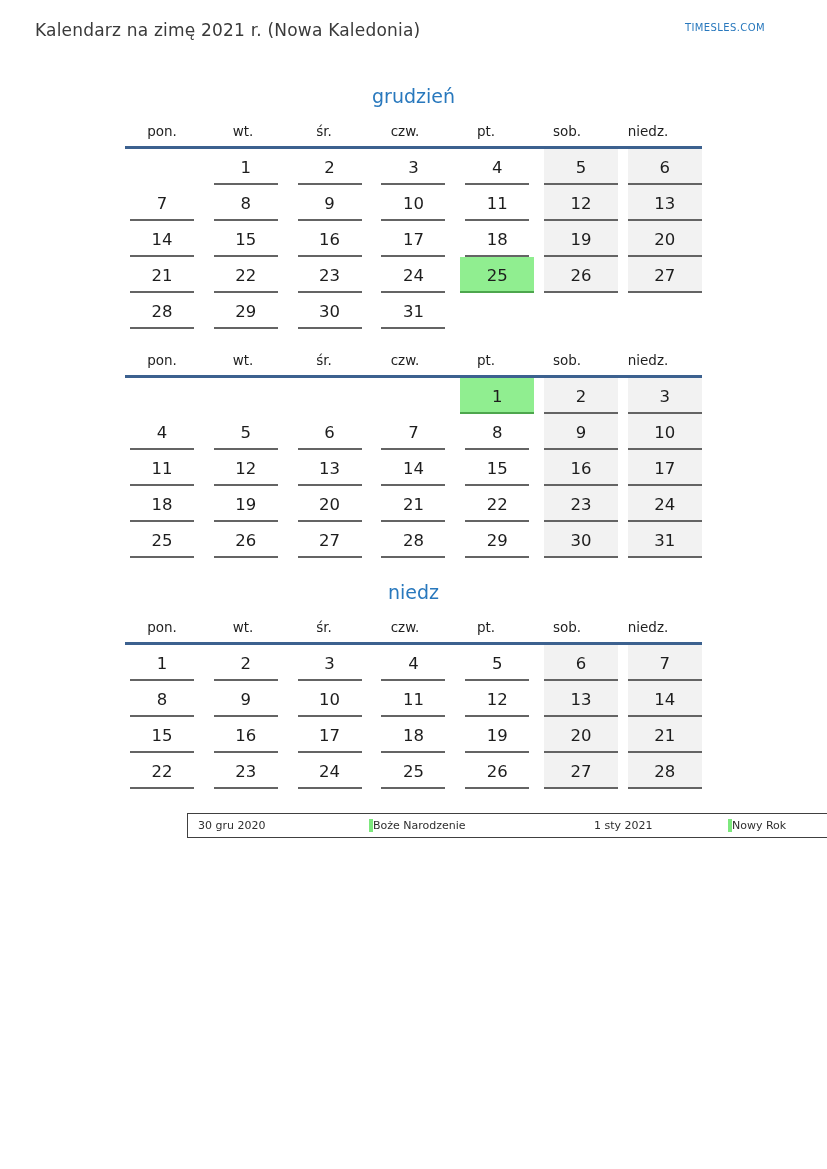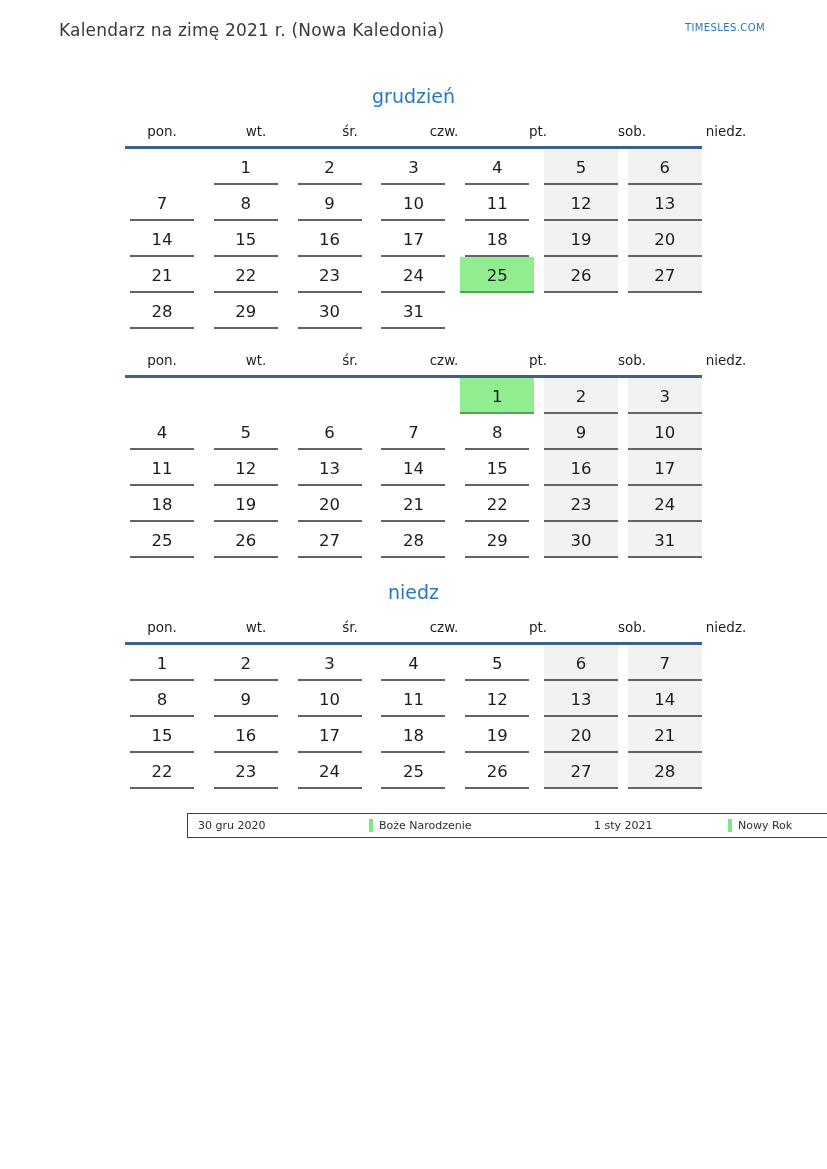--- a/index.html
+++ b/index.html
@@ -15,42 +15,42 @@
   *{box-sizing:border-box;margin:0;padding:0;}
   html,body{background:#ffffff;}
   body{
     width:827px;height:1169px;
     font-family:"DejaVu Sans","Liberation Sans",sans-serif;
     color:var(--ink);
     position:relative;
     overflow:hidden;
   }
   .page-header{
-    padding:20px 62px 0 59px;
+    padding:20px 62px 0 35px;
     display:flex;justify-content:space-between;align-items:flex-start;
     height:43px;
   }
   .page-title{
     font-size:17px;font-weight:400;color:#3a3a3a;letter-spacing:0.2px;
   }
   .brand{
     font-size:10px;color:var(--accent);text-decoration:none;
     letter-spacing:0.4px;padding-top:2px;
   }
   .calendar-col{
     width:577px;margin:43px auto 0 125px;
   }
   .month{margin-bottom:24px;}
   .month-title{
     text-align:center;color:var(--accent);
     font-size:19px;font-weight:400;
     height:21px;line-height:21px;margin-bottom:17px;
   }
   .weekday-row{
-    display:grid;grid-template-columns:repeat(7,74px);column-gap:20px;
+    display:grid;grid-template-columns:repeat(7,74px);column-gap:7px;
     height:15px;margin-bottom:7px;
   }
   .wk{
     text-align:center;font-size:13.5px;color:#1f1f1f;line-height:15px;
   }
   .header-rule{
     height:3px;background:var(--rule);
   }
   .days-grid{
     display:grid;grid-template-columns:repeat(7,74px);column-gap:9.8px;
@@ -70,21 +70,21 @@
   .cell.holiday{background:var(--holiday-bg);}
   .cell.holiday::after{width:100%;background:var(--holiday-border);}
   .legend{
     margin:18px 0 0 62px;width:703px;height:25px;
     border:1.5px solid #404040;
     display:grid;grid-template-columns:181px 215px 144px 1fr;
     align-items:center;
     font-size:11px;color:#2e2e2e;
   }
   .legend-date{padding-left:10px;}
-  .legend-item{display:flex;align-items:flex-end;gap:6px;}
+  .legend-item{display:flex;align-items:flex-end;}
   .legend-marker{
     width:4px;height:13px;background:var(--marker);display:inline-block;flex:0 0 4px;
   }
 </style>
 </head>
 <body>
 
 <div class="page-header">
   <h1 class="page-title">Kalendarz na zimę 2021 r. (Nowa Kaledonia)</h1>
   <a class="brand" href="#">TIMESLES.COM</a>

